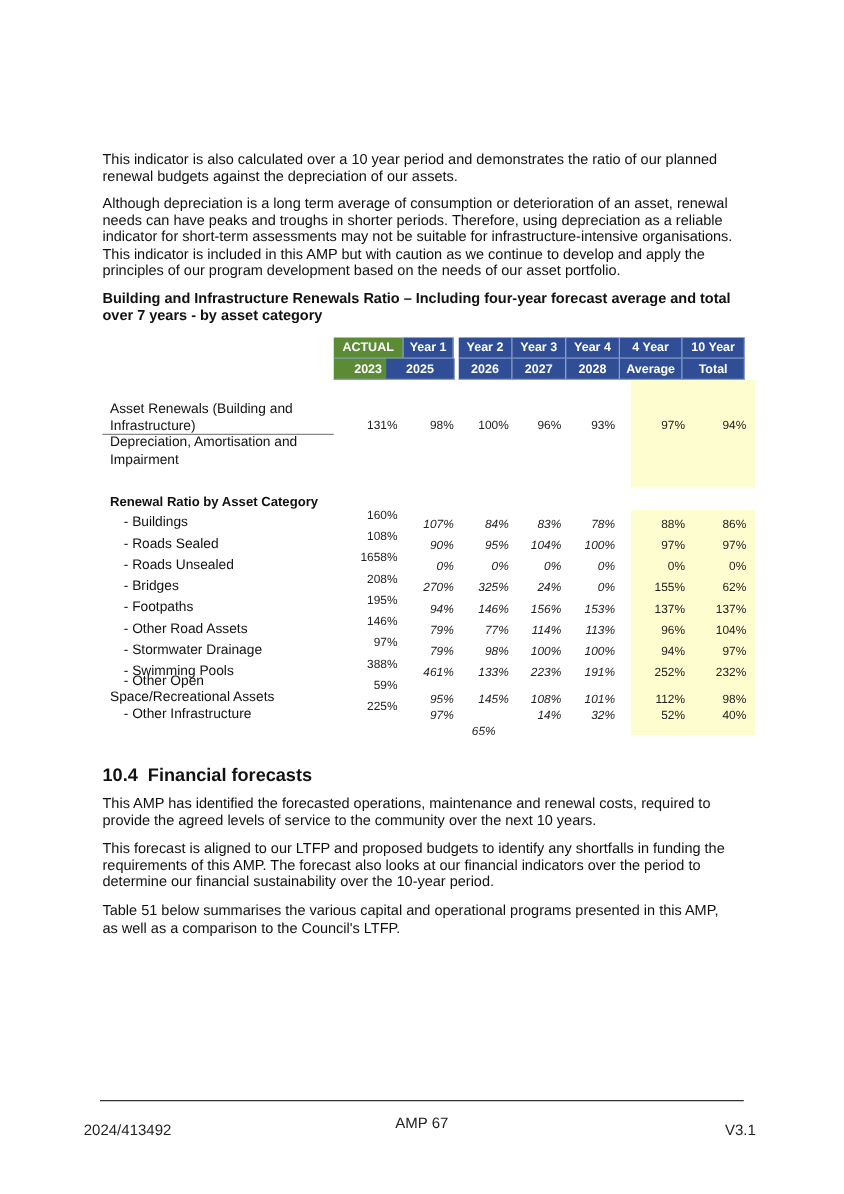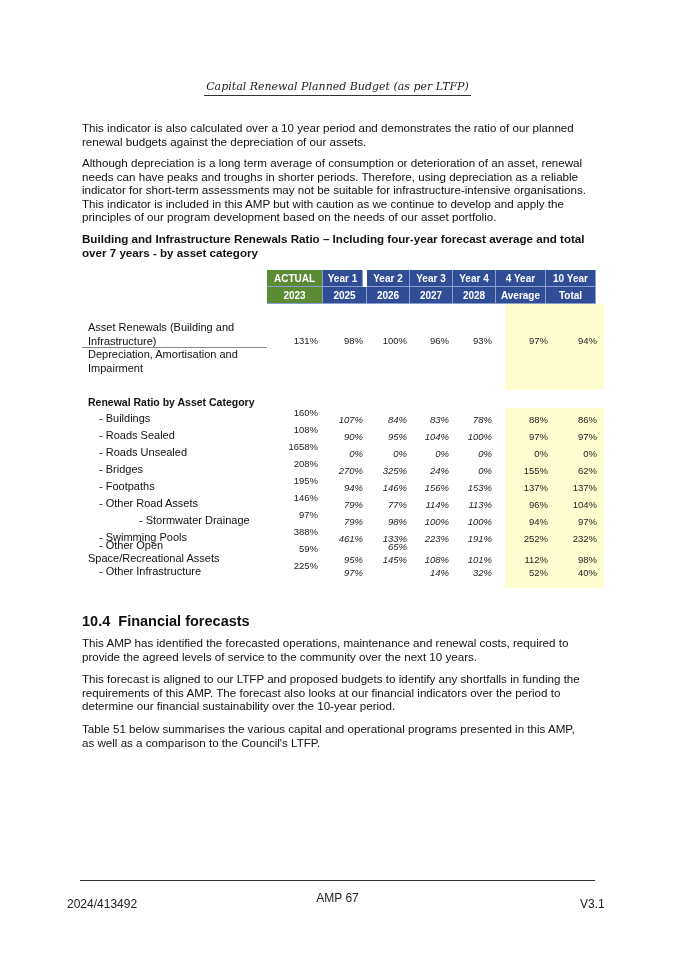--- a/index.html
+++ b/index.html
@@ -31,38 +31,37 @@
 
   .section-h { left: 82px; top: 613px; font-size: 14.5px; font-weight: bold; }
 
   .footer-line { left: 80px; top: 880px; width: 515px; height: 1px; background: #333; }
   .footer { font-size: 12px; color: #222; }
 </style>
 </head>
 <body>
 
 <div class="abs formula">
-  <span class="num">Capital Renewal Planned Budget (as per LTFP)</span>
 </div>
 
 <div class="abs para" style="top:121px;">This indicator is also calculated over a 10 year period and demonstrates the ratio of our planned renewal budgets against the depreciation of our assets.</div>
 <div class="abs para" style="top:156px;">Although depreciation is a long term average of consumption or deterioration of an asset, renewal needs can have peaks and troughs in shorter periods. Therefore, using depreciation as a reliable indicator for short-term assessments may not be suitable for infrastructure-intensive organisations. This indicator is included in this AMP but with caution as we continue to develop and apply the principles of our program development based on the needs of our asset portfolio.</div>
 <div class="abs para bold" style="top:232px;">Building and Infrastructure Renewals Ratio – Including four-year forecast average and total over 7 years - by asset category</div>
 
 <div class="abs thead">
   <div class="hcell green hborder" style="left:0;top:0;width:56px;">ACTUAL</div>
   <div class="hcell blue hborder" style="left:56px;top:0;width:40px;">Year 1</div>
   <div class="hcell blue hborder" style="left:100px;top:0;width:43px;">Year 2</div>
   <div class="hcell blue hborder" style="left:143px;top:0;width:43px;">Year 3</div>
   <div class="hcell blue hborder" style="left:186px;top:0;width:43px;">Year 4</div>
   <div class="hcell blue hborder" style="left:229px;top:0;width:50px;">4 Year</div>
   <div class="hcell blue hborder" style="left:279px;top:0;width:50px;">10 Year</div>
 
   <div class="hcell green hborder" style="left:0;top:17px;width:56px;">2023</div>
-  <div class="hcell blue hborder" style="left:56px;top:17px;width:44px;">2025</div>
+  <div class="hcell blue hborder" style="left:42px;top:17px;width:55px;">2025</div>
   <div class="hcell blue hborder" style="left:100px;top:17px;width:43px;">2026</div>
   <div class="hcell blue hborder" style="left:143px;top:17px;width:43px;">2027</div>
   <div class="hcell blue hborder" style="left:186px;top:17px;width:43px;">2028</div>
   <div class="hcell blue hborder" style="left:229px;top:17px;width:50px;">Average</div>
   <div class="hcell blue hborder" style="left:279px;top:17px;width:50px;">Total</div>
 </div>
 
 <div class="abs yellow" style="left:505px;top:304px;width:99px;height:86px;"></div>
 <div class="abs yellow" style="left:505px;top:408px;width:99px;height:180px;"></div>
 
@@ -123,21 +122,21 @@
     <div class="abs val" style="left: 508px; top: 482px;">137%</div>
     <div class="abs val" style="left: 557px; top: 482px;">137%</div>
     <div class="abs rowlabel" style="left: 99px; top: 497px;">- Other Road Assets</div>
     <div class="abs val" style="left: 278px; top: 492px;">146%</div>
     <div class="abs val ital" style="left: 323px; top: 499px;">79%</div>
     <div class="abs val ital" style="left: 367px; top: 499px;">77%</div>
     <div class="abs val ital" style="left: 409px; top: 499px;">114%</div>
     <div class="abs val ital" style="left: 452px; top: 499px;">113%</div>
     <div class="abs val" style="left: 508px; top: 499px;">96%</div>
     <div class="abs val" style="left: 557px; top: 499px;">104%</div>
-    <div class="abs rowlabel" style="left: 99px; top: 514px; margin-left: 40px;">- Stormwater Drainage</div>
+    <div class="abs rowlabel" style="left: 99px; top: 514px;">- Stormwater Drainage</div>
     <div class="abs val" style="left: 278px; top: 509px;">97%</div>
     <div class="abs val ital" style="left: 323px; top: 516px;">79%</div>
     <div class="abs val ital" style="left: 367px; top: 516px;">98%</div>
     <div class="abs val ital" style="left: 409px; top: 516px;">100%</div>
     <div class="abs val ital" style="left: 452px; top: 516px;">100%</div>
     <div class="abs val" style="left: 508px; top: 516px;">94%</div>
     <div class="abs val" style="left: 557px; top: 516px;">97%</div>
     <div class="abs rowlabel" style="left: 99px; top: 531px;">- Swimming Pools</div>
     <div class="abs val" style="left: 278px; top: 526px;">388%</div>
     <div class="abs val ital" style="left: 323px; top: 533px;">461%</div>
@@ -151,21 +150,21 @@
     <div class="abs val" style="left: 278px; top: 543px;">59%</div>
     <div class="abs val ital" style="left: 323px; top: 554px;">95%</div>
     <div class="abs val ital" style="left: 367px; top: 554px;">145%</div>
     <div class="abs val ital" style="left: 409px; top: 554px;">108%</div>
     <div class="abs val ital" style="left: 452px; top: 554px;">101%</div>
     <div class="abs val" style="left: 508px; top: 554px;">112%</div>
     <div class="abs val" style="left: 557px; top: 554px;">98%</div>
     <div class="abs rowlabel" style="left: 99px; top: 565px;">- Other Infrastructure</div>
     <div class="abs val" style="left: 278px; top: 560px;">225%</div>
     <div class="abs val ital" style="left: 323px; top: 567px;">97%</div>
-    <div class="abs val ital" style="left: 367px; top: 541px;">65%</div>
+    <div class="abs val ital" style="left: 367px; top: 580px; text-align: center;">65%</div>
     <div class="abs val ital" style="left: 409px; top: 567px;">14%</div>
     <div class="abs val ital" style="left: 452px; top: 567px;">32%</div>
     <div class="abs val" style="left: 508px; top: 567px;">52%</div>
     <div class="abs val" style="left: 557px; top: 567px;">40%</div>
   </div>
 
 <div class="abs section-h">
   <span>10.4</span>&nbsp;
   <span>Financial forecasts</span>
 </div>

